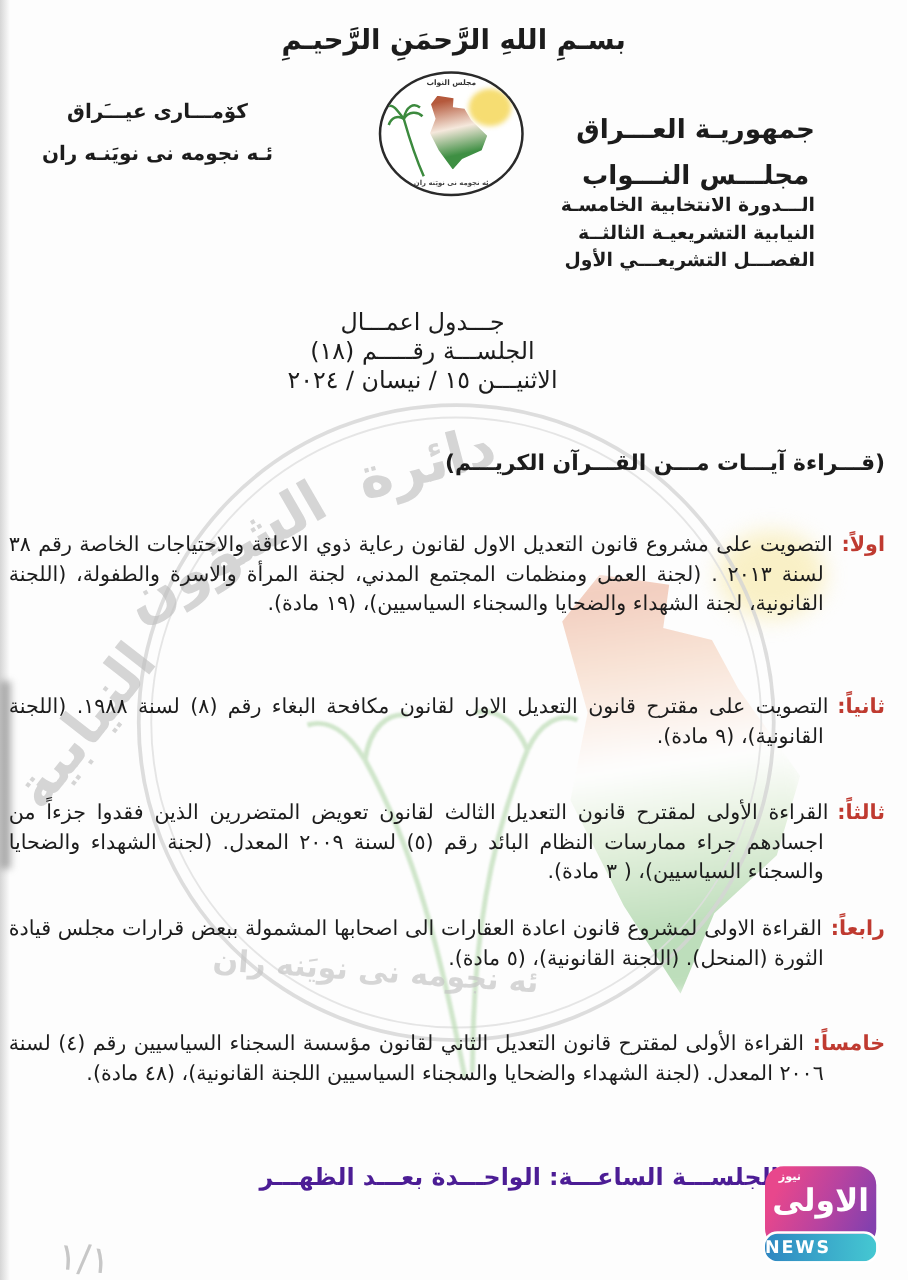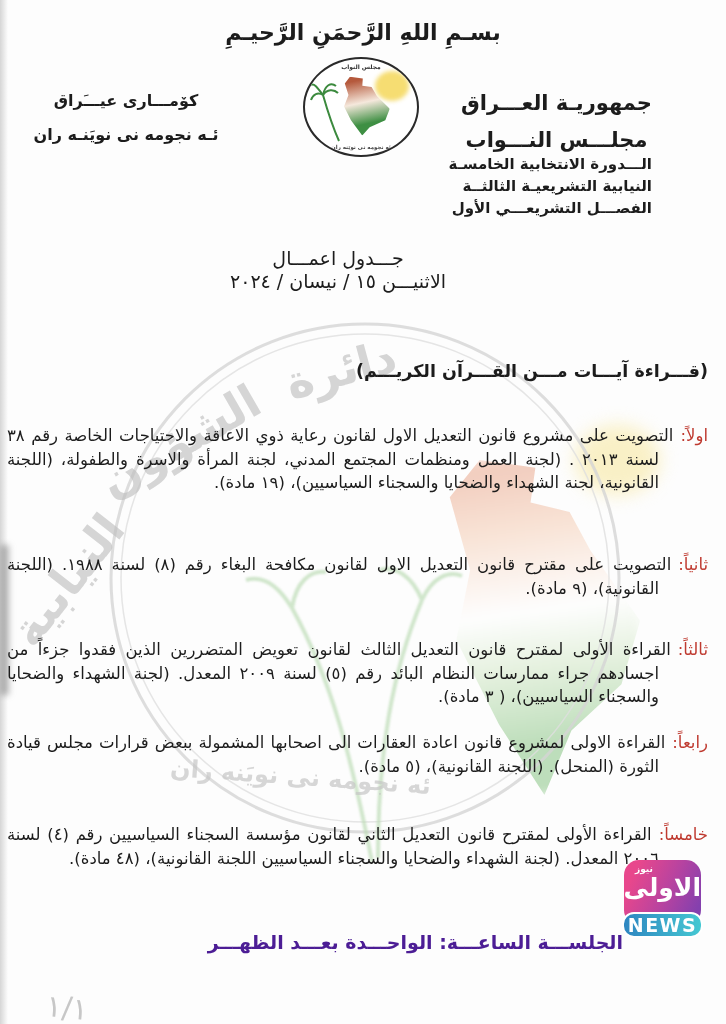--- a/index.html
+++ b/index.html
@@ -23,21 +23,21 @@
   .wm-sun{position:absolute;left:575px;top:425px;width:85px;height:70px;border-radius:50%;
     background:#f8ecb4;opacity:.75;filter:blur(9px);}
   svg.watermark{position:absolute;left:0;top:0;width:726px;height:1024px;pointer-events:none;}
   .wm-word{font-family:"DejaVu Sans",sans-serif;font-weight:700;fill:#bdbdbd;opacity:.62;}
   .wm-bottom{font-family:"DejaVu Sans",sans-serif;font-weight:700;fill:#c6c6c6;opacity:.7;}
   
   .bismillah{position:absolute;top:20px;left:0;width:100%;text-align:center;
     font-size:22px;font-weight:700;letter-spacing:-1px;}
   .hdr-right{position:absolute;top:66px;right:74px;text-align:center;
     font-size:21px;font-weight:700;line-height:37px;margin-top:19px;}
-  .hdr-left{position:absolute;top:84px;left:26px;width:200px;text-align:center;
+  .hdr-left{position:absolute;top:72px;left:26px;width:200px;text-align:center;
     font-size:16px;font-weight:700;line-height:34px;}
   .term{position:absolute;top:153px;right:74px;text-align:right;
     font-size:15px;font-weight:700;line-height:22px;margin-left:28px;}
   
   .emblem{position:absolute;left:303px;top:57px;width:112px;height:96px;background:#fff;
     border:2.5px solid #2a2a2a;border-radius:50%;overflow:hidden;}
   .em-sun{position:absolute;right:8px;top:12px;width:34px;height:30px;border-radius:50%;
     background:#f6dd72;filter:blur(2px);}
   .em-map{position:absolute;left:34px;top:16px;width:50px;height:60px;transform:rotate(-8deg);
     background:linear-gradient(176deg,#b5593c 10%,#f5e8dc 46%,#3e8f43 80%);
@@ -45,32 +45,32 @@
   .em-palm{position:absolute;left:4px;top:16px;}
   .em-top{position:absolute;top:4px;left:0;width:100%;text-align:center;font-size:6px;color:#333;font-weight:700;}
   .em-bottom{position:absolute;bottom:5px;left:0;width:100%;text-align:center;font-size:5.5px;color:#444;font-weight:700;}
   
   .title-block{position:absolute;top:247px;left:0;width:676px;text-align:center;
     font-size:19px;font-weight:400;line-height:23px;}
   .quran{position:absolute;top:361px;right:18px;font-size:17.5px;font-weight:700;}
   
   .item{position:absolute;right:18px;width:652px;font-size:16.5px;line-height:23.5px;
     text-align:justify;padding-right:49px;text-indent:-49px;}
-  .item .lbl{color:#bf3a30;font-weight:400;margin-left:7px;}
+  .item .lbl{color:#bf3a30;font-weight:700;margin-left:7px;}
   .i1{top:424px;} .i2{top:553px;} .i3{top:638px;} .i4{top:731px;} .i5{top:823px;margin-left:24px;}
   
   .time{position:absolute;top:931px;right:103px;font-size:19px;font-weight:700;color:#4c1d95;}
-  .news-badge{position:absolute;right:25px;top:860px;width:77px;height:78px;z-index:6;}
+  .news-badge{position:absolute;right:25px;top:933px;width:89px;height:78px;z-index:6;}
   .nb-tile{position:absolute;left:0;right:0;top:0;bottom:13px;border-radius:15px;
     background:linear-gradient(115deg,#e8478c 15%,#b743a0 55%,#8440ae 90%);}
   .nb-main{position:absolute;top:14px;left:0;width:100%;text-align:center;color:#fff;
     font-size:25px;font-weight:700;line-height:28px;}
   .nb-small{position:absolute;top:4px;left:11px;color:#fff;font-size:9px;font-weight:700;}
   .nb-band{position:absolute;bottom:0;left:-2px;right:-2px;height:22px;border-radius:12px;
-    border:2px solid #fff;color:#fff;text-align:center;font-size:19px;font-weight:700;
+    border:2px solid #fff;color:#fff;text-align:left;font-size:14px;font-weight:700;
     letter-spacing:1.5px;line-height:22px;direction:ltr;
     background:linear-gradient(90deg,#2e86c1,#45c8d2);}
   .content{position:relative;z-index:2;}
 </style>
 </head>
 <body>
 
 <div class="page">
 
   <div class="wm-map"></div>
@@ -123,20 +123,21 @@
     </div>
 
     <div class="term">
       <div>الـــدورة الانتخابية الخامسـة</div>
       <div>النيابية التشريعيـة الثالثــة</div>
       <div>الفصـــل التشريعـــي الأول</div>
     </div>
 
     <div class="title-block">
       <div>جـــدول اعمـــال</div>
+      <div>الجلســـة رقـــــم (١٨)</div>
       <div>الاثنيـــن ١٥ / نيسان / ٢٠٢٤</div>
     </div>
 
     <div class="quran">(قـــراءة آيـــات مـــن القـــرآن الكريـــم)</div>
 
     <div class="item i1">
       <span class="lbl">اولاً:</span><span>التصويت على مشروع قانون التعديل الاول لقانون رعاية ذوي الاعاقة والاحتياجات الخاصة رقم ٣٨ لسنة ٢٠١٣ . (لجنة العمل ومنظمات المجتمع المدني، لجنة المرأة والاسرة والطفولة، (اللجنة القانونية، لجنة الشهداء والضحايا والسجناء السياسيين)، (١٩ مادة).</span>
     </div>
     <div class="item i2">
       <span class="lbl">ثانياً:</span><span>التصويت على مقترح قانون التعديل الاول لقانون مكافحة البغاء رقم (٨) لسنة ١٩٨٨. (اللجنة القانونية)، (٩ مادة).</span>

